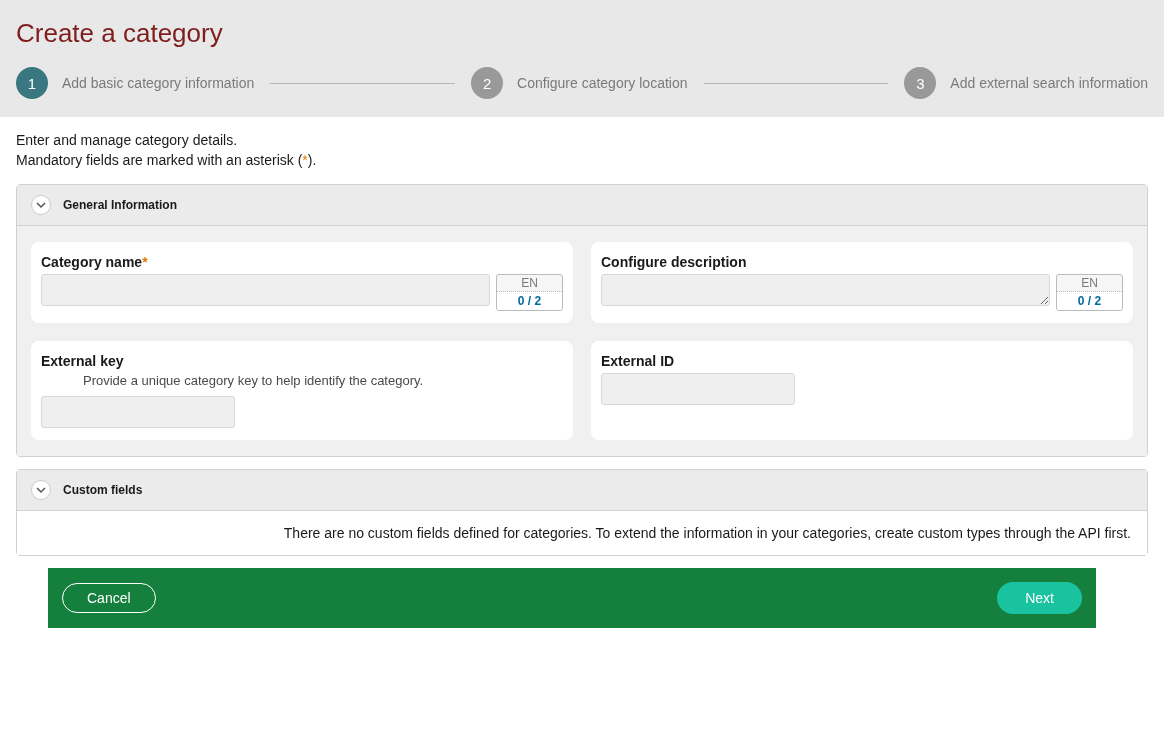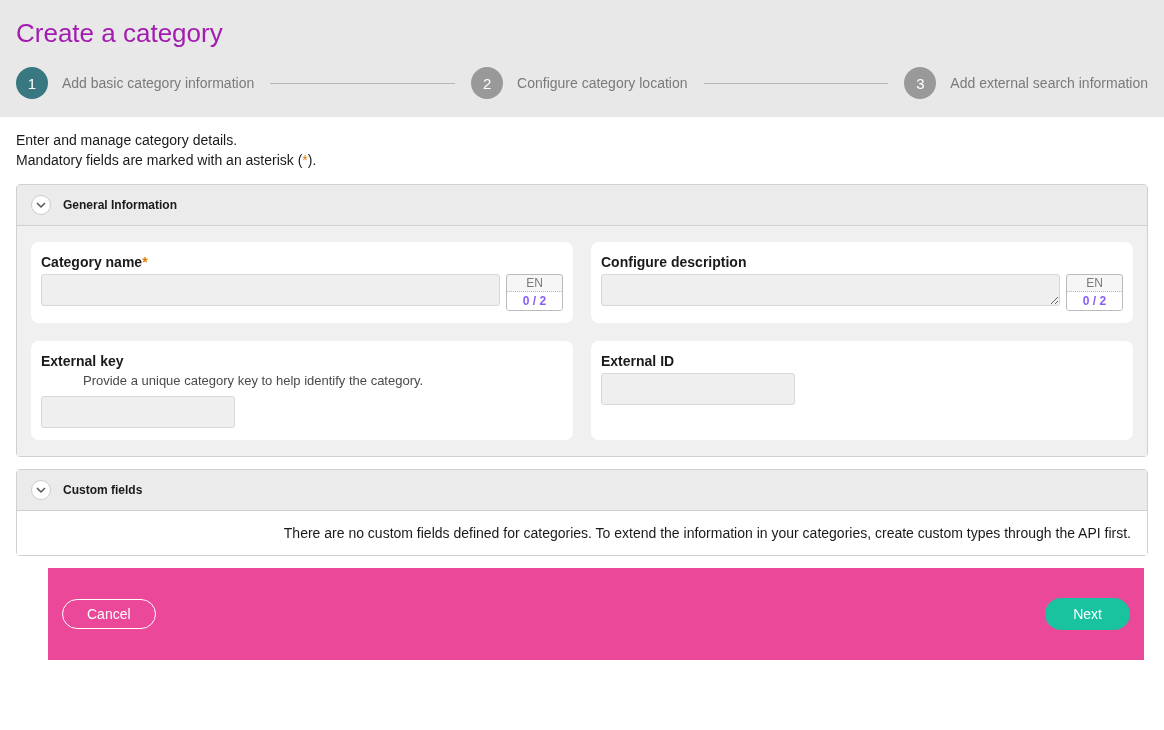--- a/index.html
+++ b/index.html
@@ -9,21 +9,21 @@
       color: #1a1a1a;
       font-size: 14px;
     }
     .header-area {
       background: #e8e8e8;
       padding: 18px 16px 0 16px;
     }
     .page-title {
       font-size: 26px;
       font-weight: 400;
-      color: #a21caf;
+      color: #7f1d1d;
       margin-bottom: 18px;
     }
     .stepper {
       display: flex;
       align-items: center;
       padding-bottom: 18px;
     }
     .step {
       display: flex;
       align-items: center;
@@ -127,39 +127,39 @@
       height: 32px;
       padding: 4px 8px;
       font-family: inherit;
       font-size: 13px;
     }
     .textarea-input {
       resize: both;
       min-height: 32px;
     }
     .lang-counter {
-      width: 57px;
+      width: 67px;
       border: 1px solid #bbb;
       border-radius: 3px;
       margin-left: 6px;
       overflow: hidden;
       font-size: 12px;
       background: #f6f6f6;
     }
     .lang-counter .lang {
       text-align: center;
       padding: 1px 0;
       border-bottom: 1px dotted #bbb;
       color: #7a7a7a;
       font-weight: 500;
     }
     .lang-counter .count {
       text-align: center;
       padding: 2px 0;
-      color: #8b5cf6;
+      color: #0369a1;
       font-weight: 600;
       background: #fff;
     }
     .info-badge {
       display: inline-flex;
       width: 18px;
       height: 18px;
       border-radius: 50%;
       border: 1px solid #ccc;
       align-items: center;
@@ -173,23 +173,23 @@
       vertical-align: middle;
     }
     .section-body-simple {
       padding: 14px 16px;
       background: #fff;
       color: #1a1a1a;
       text-align: right;
     }
     .footer-bar {
       position: relative;
-      background: #ec4899;
-      margin: 10px 20px 0 48px;
-      padding: 30px 14px;
+      background: #15803d;
+      margin: 10px 68px 0 48px;
+      padding: 14px 14px;
       display: flex;
       justify-content: space-between;
       align-items: center;
     }
     .btn-cancel {
       background: transparent;
       color: #fff;
       border: 1.5px solid #fff;
       border-radius: 18px;
       padding: 6px 24px;

